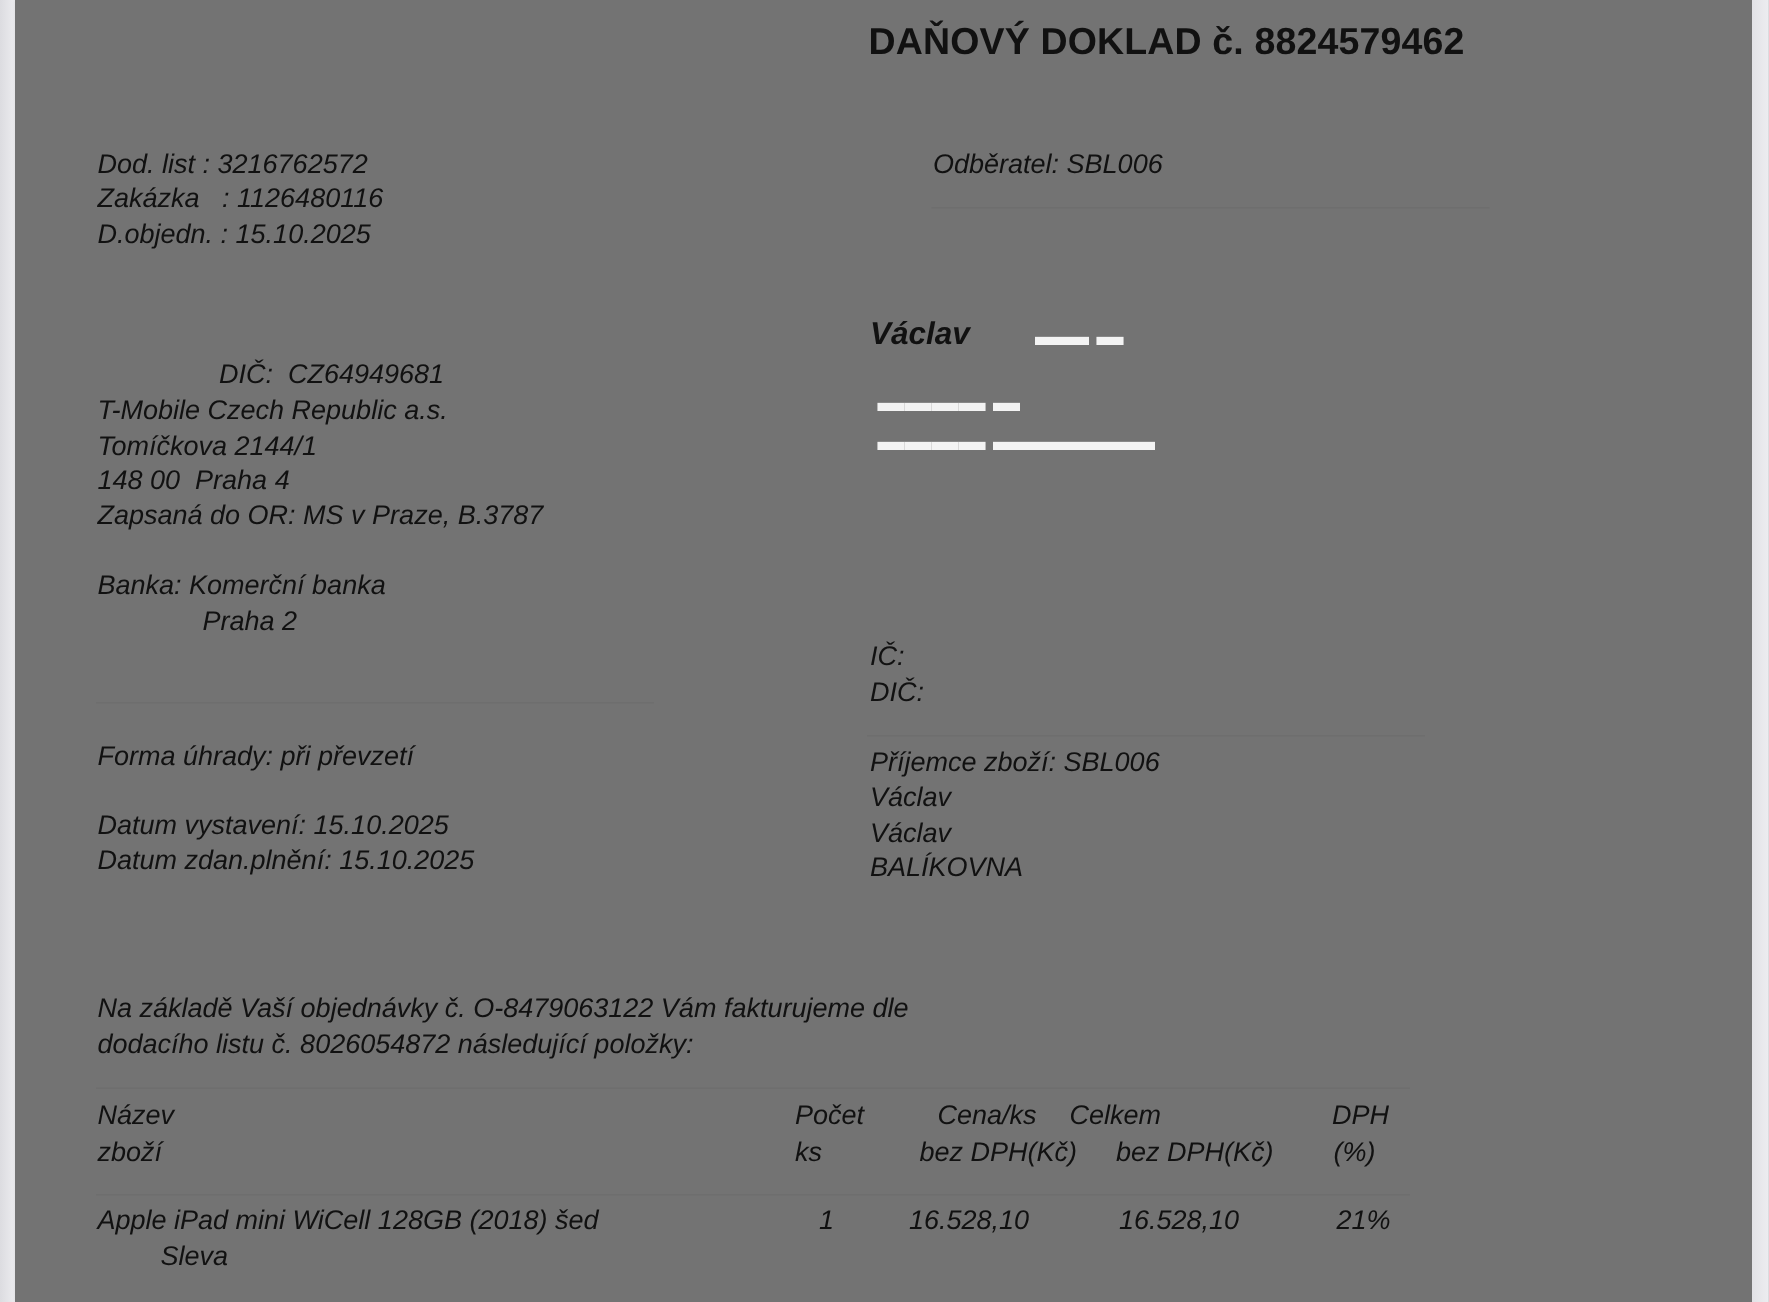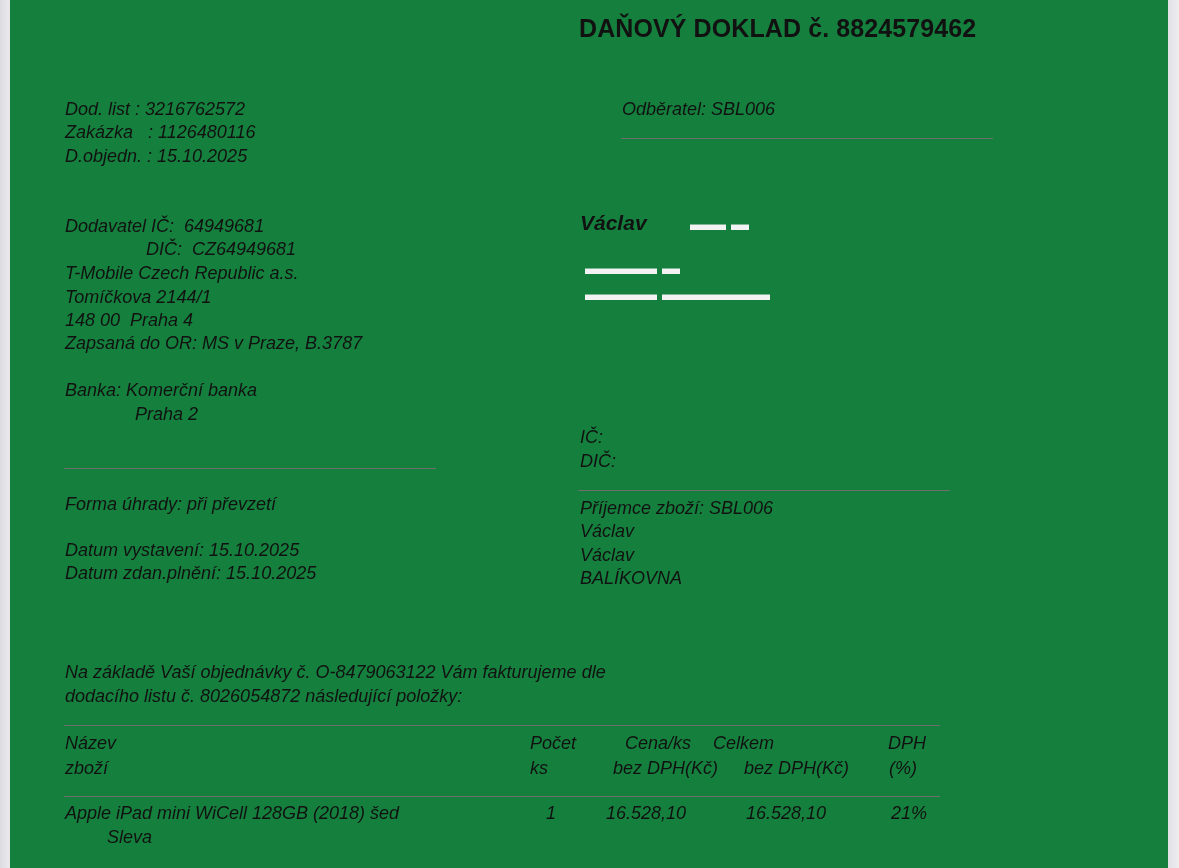--- a/index.html
+++ b/index.html
@@ -9,21 +9,21 @@
       height: 868px;
       overflow: hidden;
       background: #e6e6e9;
     }
     .page {
       position: absolute;
       left: 10px;
       top: 0;
       width: 1158px;
       height: 868px;
-      background: #15803d;
+      background: #737373;
       box-shadow: 0 0 2px rgba(0,0,0,0.08);
     }
     .edge-left {
       position: absolute; left: 0; top: 0; width: 10px; height: 868px;
       background: linear-gradient(to right, #dcdce0, #ececef);
     }
     .edge-right {
       position: absolute; left: 1168px; top: 0; width: 11px; height: 868px;
       background: linear-gradient(to right, #e2e2e6, #ededf0);
     }
@@ -72,21 +72,20 @@
 
   <div class="title" style="left:569px; top:13px;">DAŇOVÝ DOKLAD č. 8824579462</div>
 
   <div class="t" style="left:55px; top:98px;">Dod. list : 3216762572</div>
   <div class="t" style="left:55px; top:121px;">Zakázka   : 1126480116</div>
   <div class="t" style="left:55px; top:145px;">D.objedn. : 15.10.2025</div>
 
   <div class="t" style="left:612px; top:98px;">Odběratel: SBL006</div>
   <div class="rule" style="left:611px; top:138px; width:372px;"></div>
 
-  <div class="t" style="left:55px; top:215px;">Dodavatel IČ:  64949681</div>
   <div class="t" style="left:136px; top:238px;">DIČ:  CZ64949681</div>
   <div class="t" style="left:55px; top:262px;">T-Mobile Czech Republic a.s.</div>
   <div class="t" style="left:55px; top:286px;">Tomíčkova 2144/1</div>
   <div class="t" style="left:55px; top:309px;">148 00  Praha 4</div>
   <div class="t" style="left:55px; top:332px;">Zapsaná do OR: MS v Praze, B.3787</div>
 
   <div class="t bold-name" style="left:570px; top:212px;">Václav</div>
   <div class="ghost" style="left:680px; top:214px;">▬▬ ▬</div>
   <div class="ghost" style="left:575px; top:258px;">▬▬▬▬ ▬</div>
   <div class="ghost" style="left:575px; top:284px;">▬▬▬▬ ▬▬▬▬▬▬</div>

